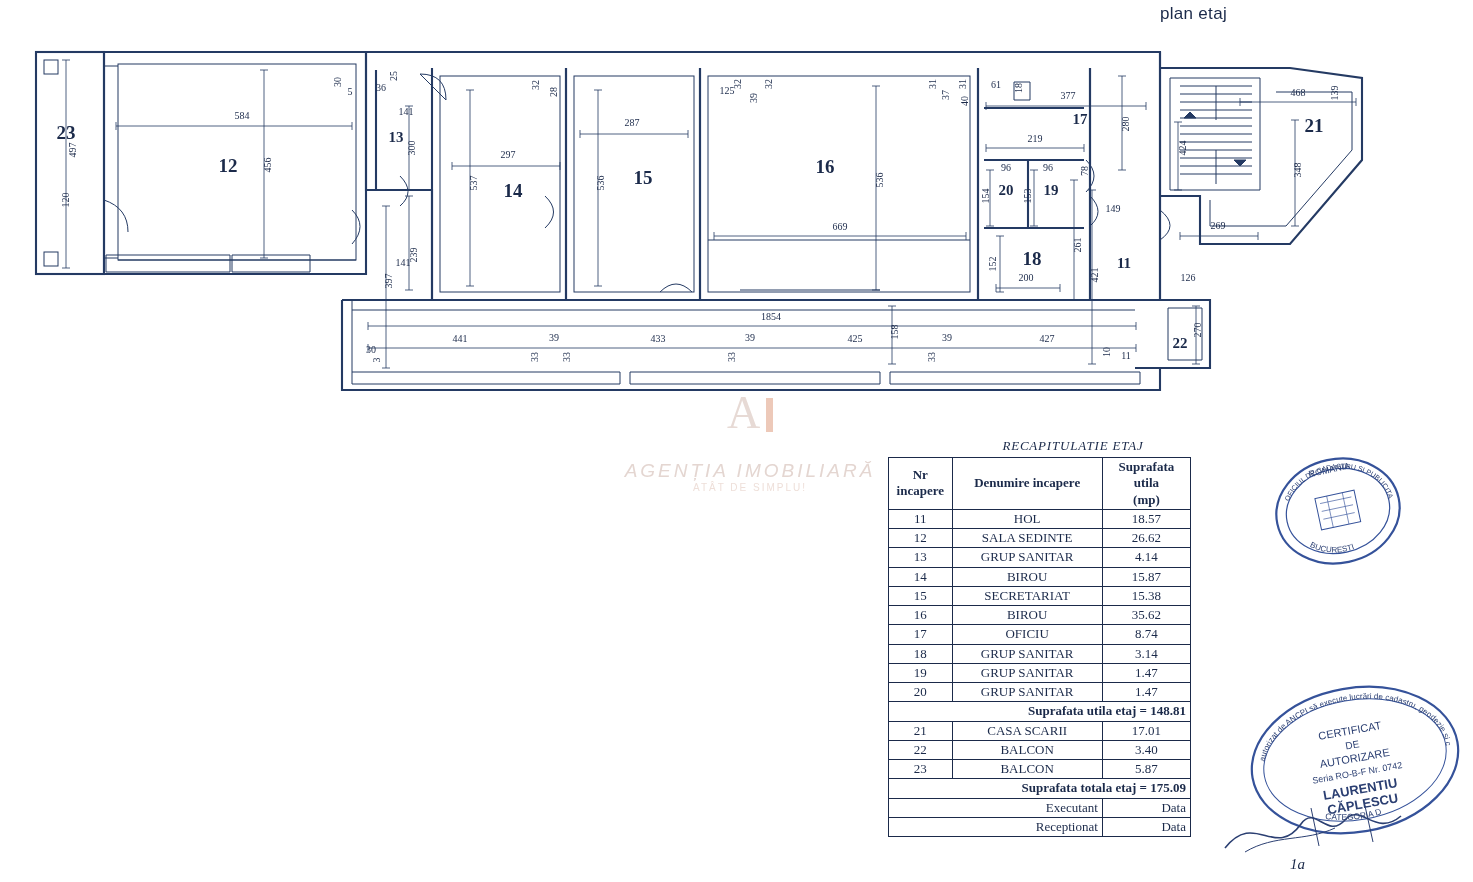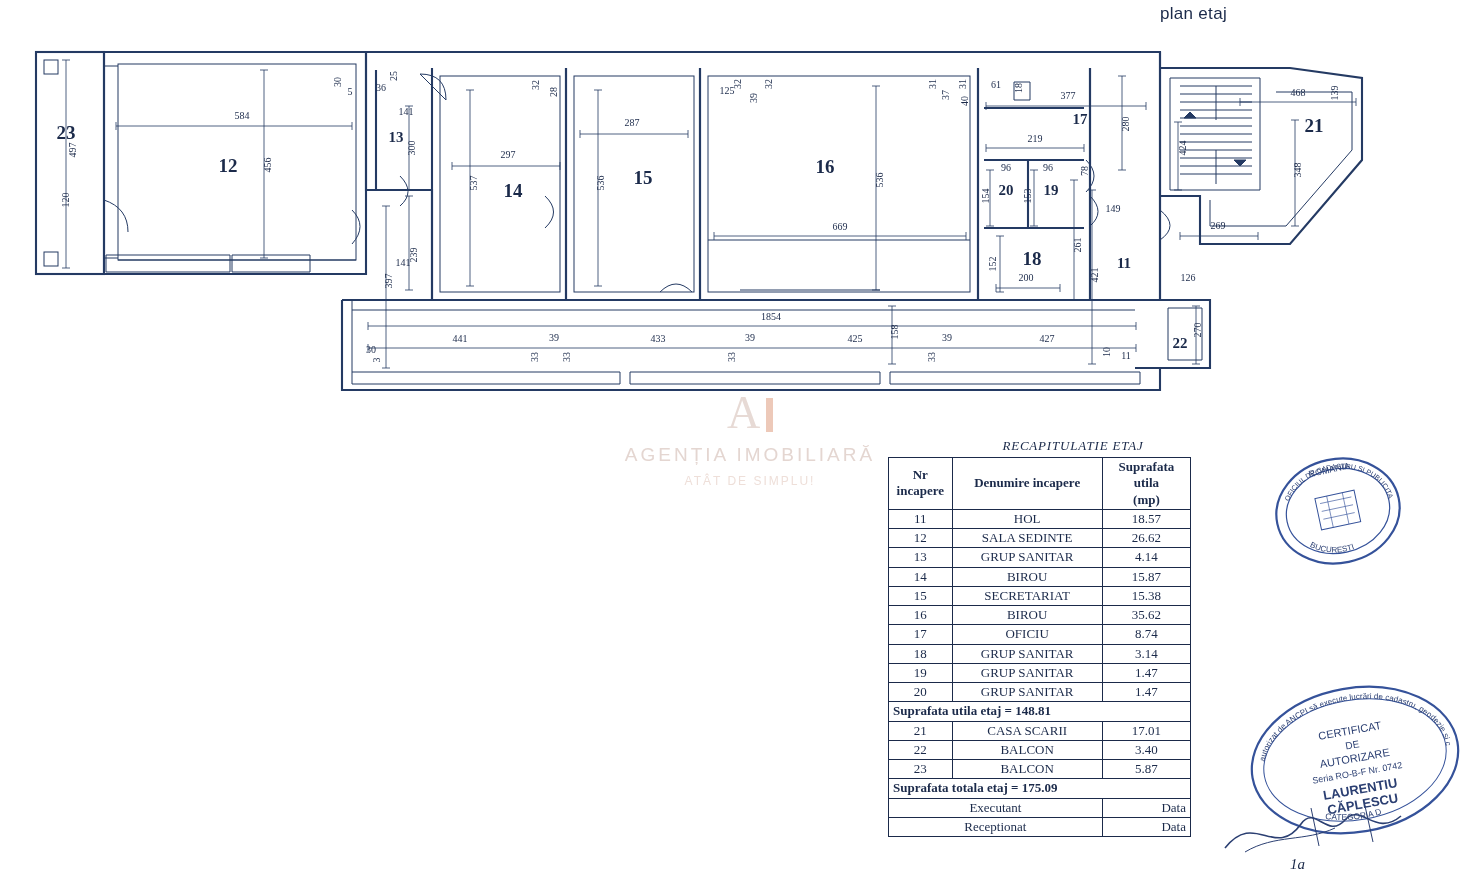--- a/index.html
+++ b/index.html
@@ -89,28 +89,29 @@
     height: 34px;
     background: #edc9b9;
     margin-left: 4px;
     vertical-align: -4px;
   }
   .watermark .wm-name {
     font-family: "Liberation Sans", sans-serif;
     font-size: 19px;
     letter-spacing: 3px;
     color: #e4d6d1;
-    margin-top: 8px;
+    margin-top: 24px;
+    font-style: italic;
   }
   .watermark .wm-tag {
     font-family: "Liberation Sans", sans-serif;
-    font-size: 12px;
+    font-size: 10px;
     letter-spacing: 2px;
     color: #eedfd9;
-    margin-top: 8px;
+    margin-top: 0;
   }
   
   .recap-wrap {
     position: absolute;
     left: 888px;
     top: 438px;
     width: 370px;
   }
   .recap-caption {
     font-family: "Liberation Serif", serif;
@@ -136,23 +137,23 @@
   table.recap th {
     font-weight: bold;
     text-align: center;
     font-size: 13px;
   }
   td.c-nr { width: 62px; text-align: center; }
   td.c-name { width: 200px; text-align: center; padding-left: 42px; }
   td.c-area { width: 104px; text-align: center; }
   tr.total td {
     font-weight: bold;
-    text-align: left;
-  }
-  td.foot-l { text-align: center; padding-left: 6px; }
+    text-align: right;
+  }
+  td.foot-l { text-align: right; padding-left: 6px; }
   td.foot-r { text-align: right; padding-left: 6px; width: 104px; }
   td.foot-r.center { text-align: center; padding-left: 0; }
   
   .stamp-round {
     position: absolute;
     left: 1262px;
     top: 450px;
     width: 152px;
     height: 122px;
     pointer-events: none;

